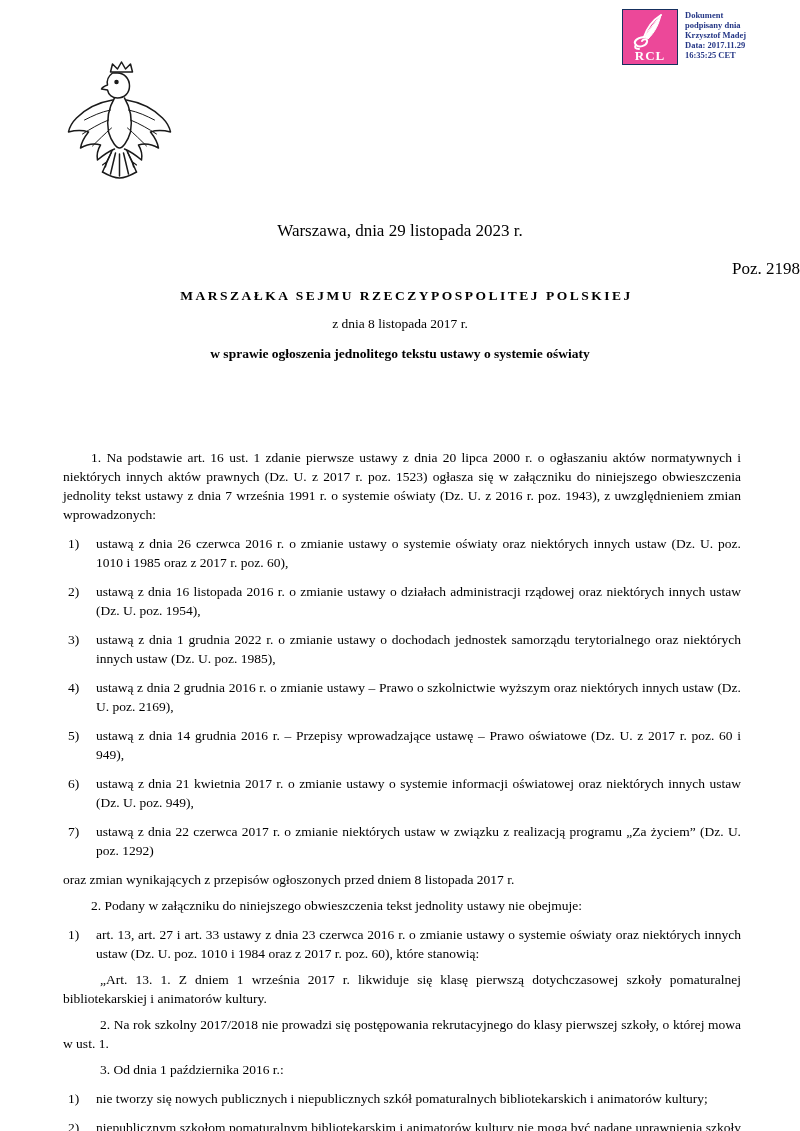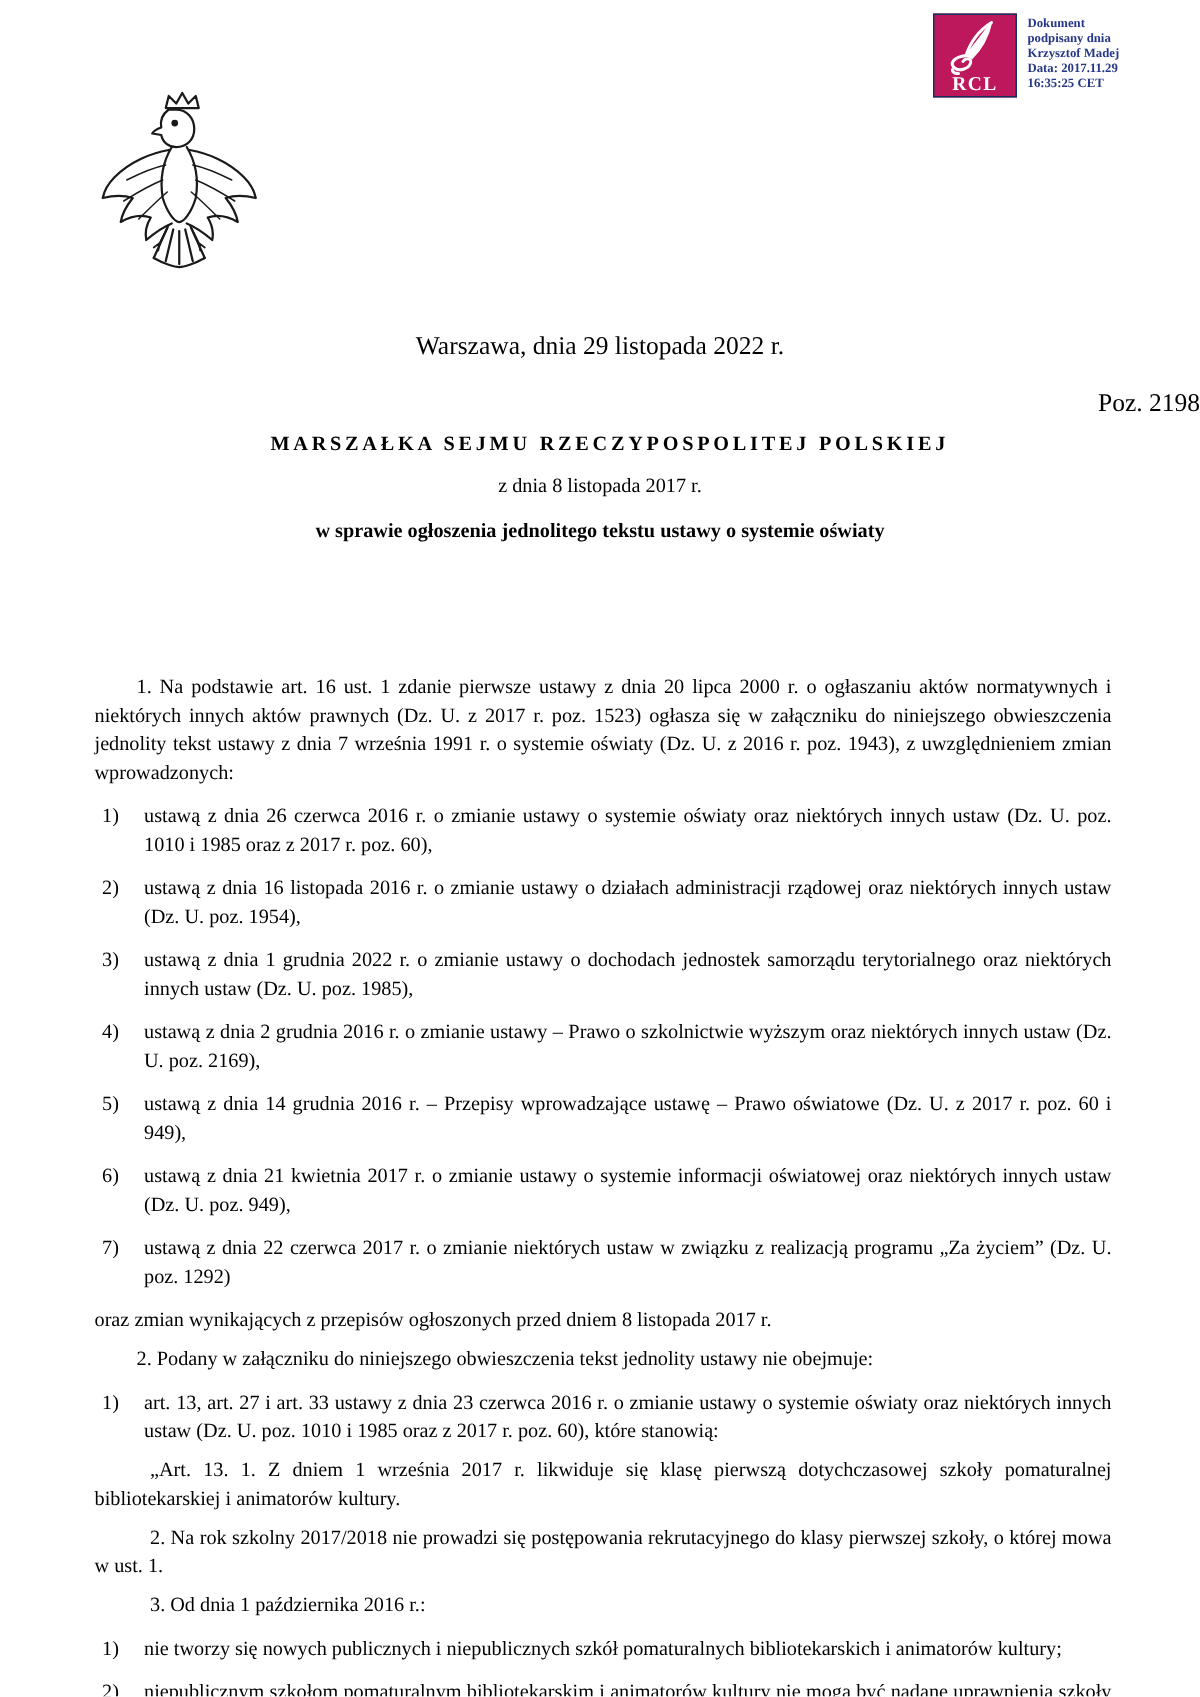--- a/index.html
+++ b/index.html
@@ -11,21 +11,21 @@
     font-family:"Liberation Serif", serif;
     overflow:hidden;
   }
   
   .stamp{
     position:absolute;top:9px;left:622px;
     display:flex;gap:7px;align-items:flex-start;
   }
   .stamp-box{
     width:56px;height:56px;
-    background:#be185d;
+    background:#ec4899;
     border:1px solid #16305e;
     box-sizing:border-box;
     display:flex;flex-direction:column;align-items:center;justify-content:flex-end;
     padding-bottom:2px;
   }
   .stamp-box svg{position:absolute;margin:0;}
   .stamp-logo-text{
     color:#ffffff;font-size:13px;font-weight:bold;
     letter-spacing:1px;line-height:13px;
     font-family:"Liberation Serif", serif;
@@ -122,21 +122,21 @@
         <path d="M20 60 C28 56 36 52 46 50 M18 74 C26 69 34 64 44 60 M28 86 C34 80 40 74 47 68 M90 60 C82 56 74 52 64 50 M92 74 C84 69 76 64 66 60 M82 86 C76 80 70 74 63 68" stroke-width="1"></path>
         <path d="M47 92 L38 112 M51 93 L46 114 M55 94 L55 116 M59 93 L64 114 M63 92 L72 112"></path>
         <path d="M38 112 C45 116 52 118 55 118 C58 118 65 116 72 112"></path>
         <path d="M48 90 L42 102 M62 90 L68 102 M42 102 l-4 3 M42 102 l-1 5 M68 102 l4 3 M68 102 l1 5" stroke-width="1.2"></path>
       </g>
     </svg>
   </div>
 
   <div style="height:188px"></div>
 
-  <div class="meta-place">Warszawa, dnia 29 listopada 2022 r.</div>
+  <div class="meta-place">Warszawa, dnia 29 listopada 2023 r.</div>
   <div class="meta-poz">Poz. 2198</div>
 
   <div class="notice-h2">MARSZAŁKA SEJMU RZECZYPOSPOLITEJ POLSKIEJ</div>
   <div class="notice-date">z dnia 8 listopada 2017 r.</div>
   <div class="notice-subject">w sprawie ogłoszenia jednolitego tekstu ustawy o systemie oświaty</div>
 
   <div class="doc-body">
     <p class="indent1">1. Na podstawie art. 16 ust. 1 zdanie pierwsze ustawy z dnia 20 lipca 2000 r. o ogłaszaniu aktów normatywnych i niektórych innych aktów prawnych (Dz. U. z 2017 r. poz. 1523) ogłasza się w załączniku do niniejszego obwieszczenia jednolity tekst ustawy z dnia 7 września 1991 r. o systemie oświaty (Dz. U. z 2016 r. poz. 1943), z uwzględnieniem zmian wprowadzonych:</p>
 
     <div class="li">
@@ -166,21 +166,21 @@
     <div class="li">
       <span class="num">7)</span>
       <span>ustawą z dnia 22 czerwca 2017 r. o zmianie niektórych ustaw w związku z realizacją programu „Za życiem” (Dz. U. poz. 1292)</span>
     </div>
 
     <p class="flush gap-m">oraz zmian wynikających z przepisów ogłoszonych przed dniem 8 listopada 2017 r.</p>
     <p class="indent1 gap-s">2. Podany w załączniku do niniejszego obwieszczenia tekst jednolity ustawy nie obejmuje:</p>
 
     <div class="li">
       <span class="num">1)</span>
-      <span>art. 13, art. 27 i art. 33 ustawy z dnia 23 czerwca 2016 r. o zmianie ustawy o systemie oświaty oraz niektórych innych ustaw (Dz. U. poz. 1010 i 1985 oraz z 2017 r. poz. 60), które stanowią:</span>
+      <span>art. 13, art. 27 i art. 33 ustawy z dnia 23 czerwca 2016 r. o zmianie ustawy o systemie oświaty oraz niektórych innych ustaw (Dz. U. poz. 1010 i 1984 oraz z 2017 r. poz. 60), które stanowią:</span>
     </div>
 
     <p class="indent2 gap-s">„Art. 13. 1. Z dniem 1 września 2017 r. likwiduje się klasę pierwszą dotychczasowej szkoły pomaturalnej bibliotekarskiej i animatorów kultury.</p>
     <p class="indent2 gap-s">2. Na rok szkolny 2017/2018 nie prowadzi się postępowania rekrutacyjnego do klasy pierwszej szkoły, o której mowa w ust. 1.</p>
     <p class="indent2 gap-s">3. Od dnia 1 października 2016 r.:</p>
 
     <div class="li">
       <span class="num">1)</span>
       <span>nie tworzy się nowych publicznych i niepublicznych szkół pomaturalnych bibliotekarskich i animatorów kultury;</span>
     </div>

